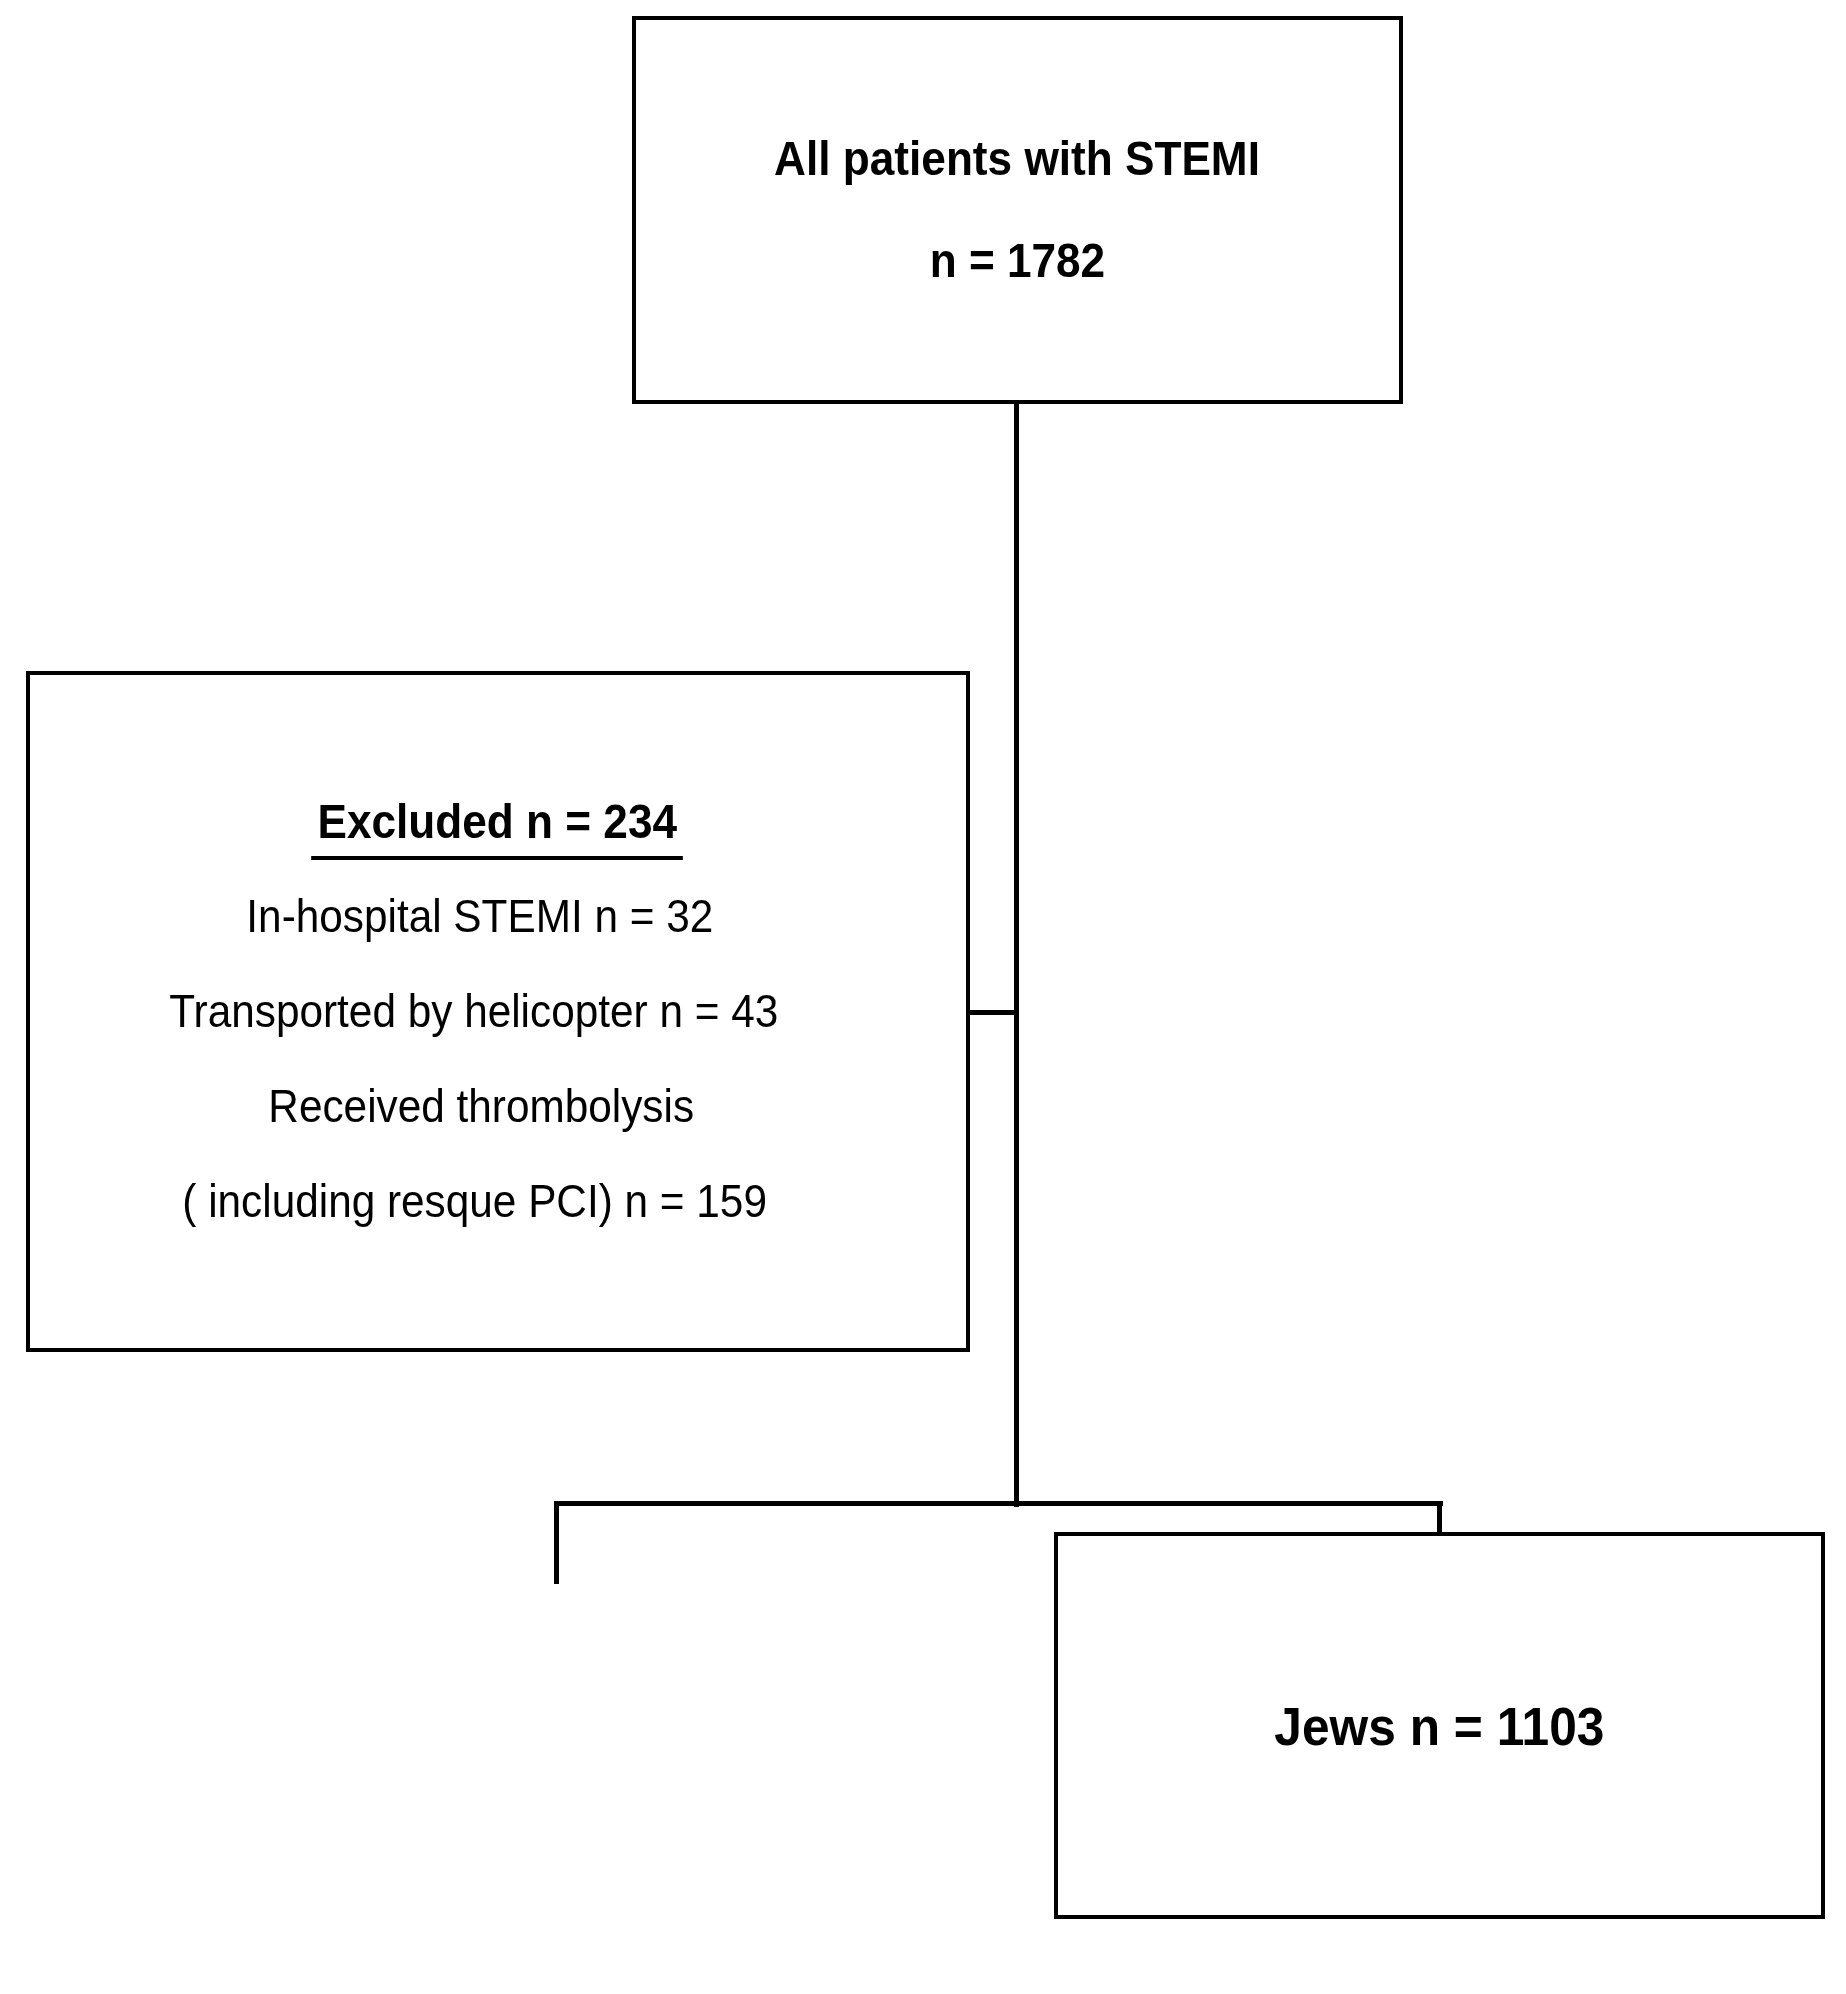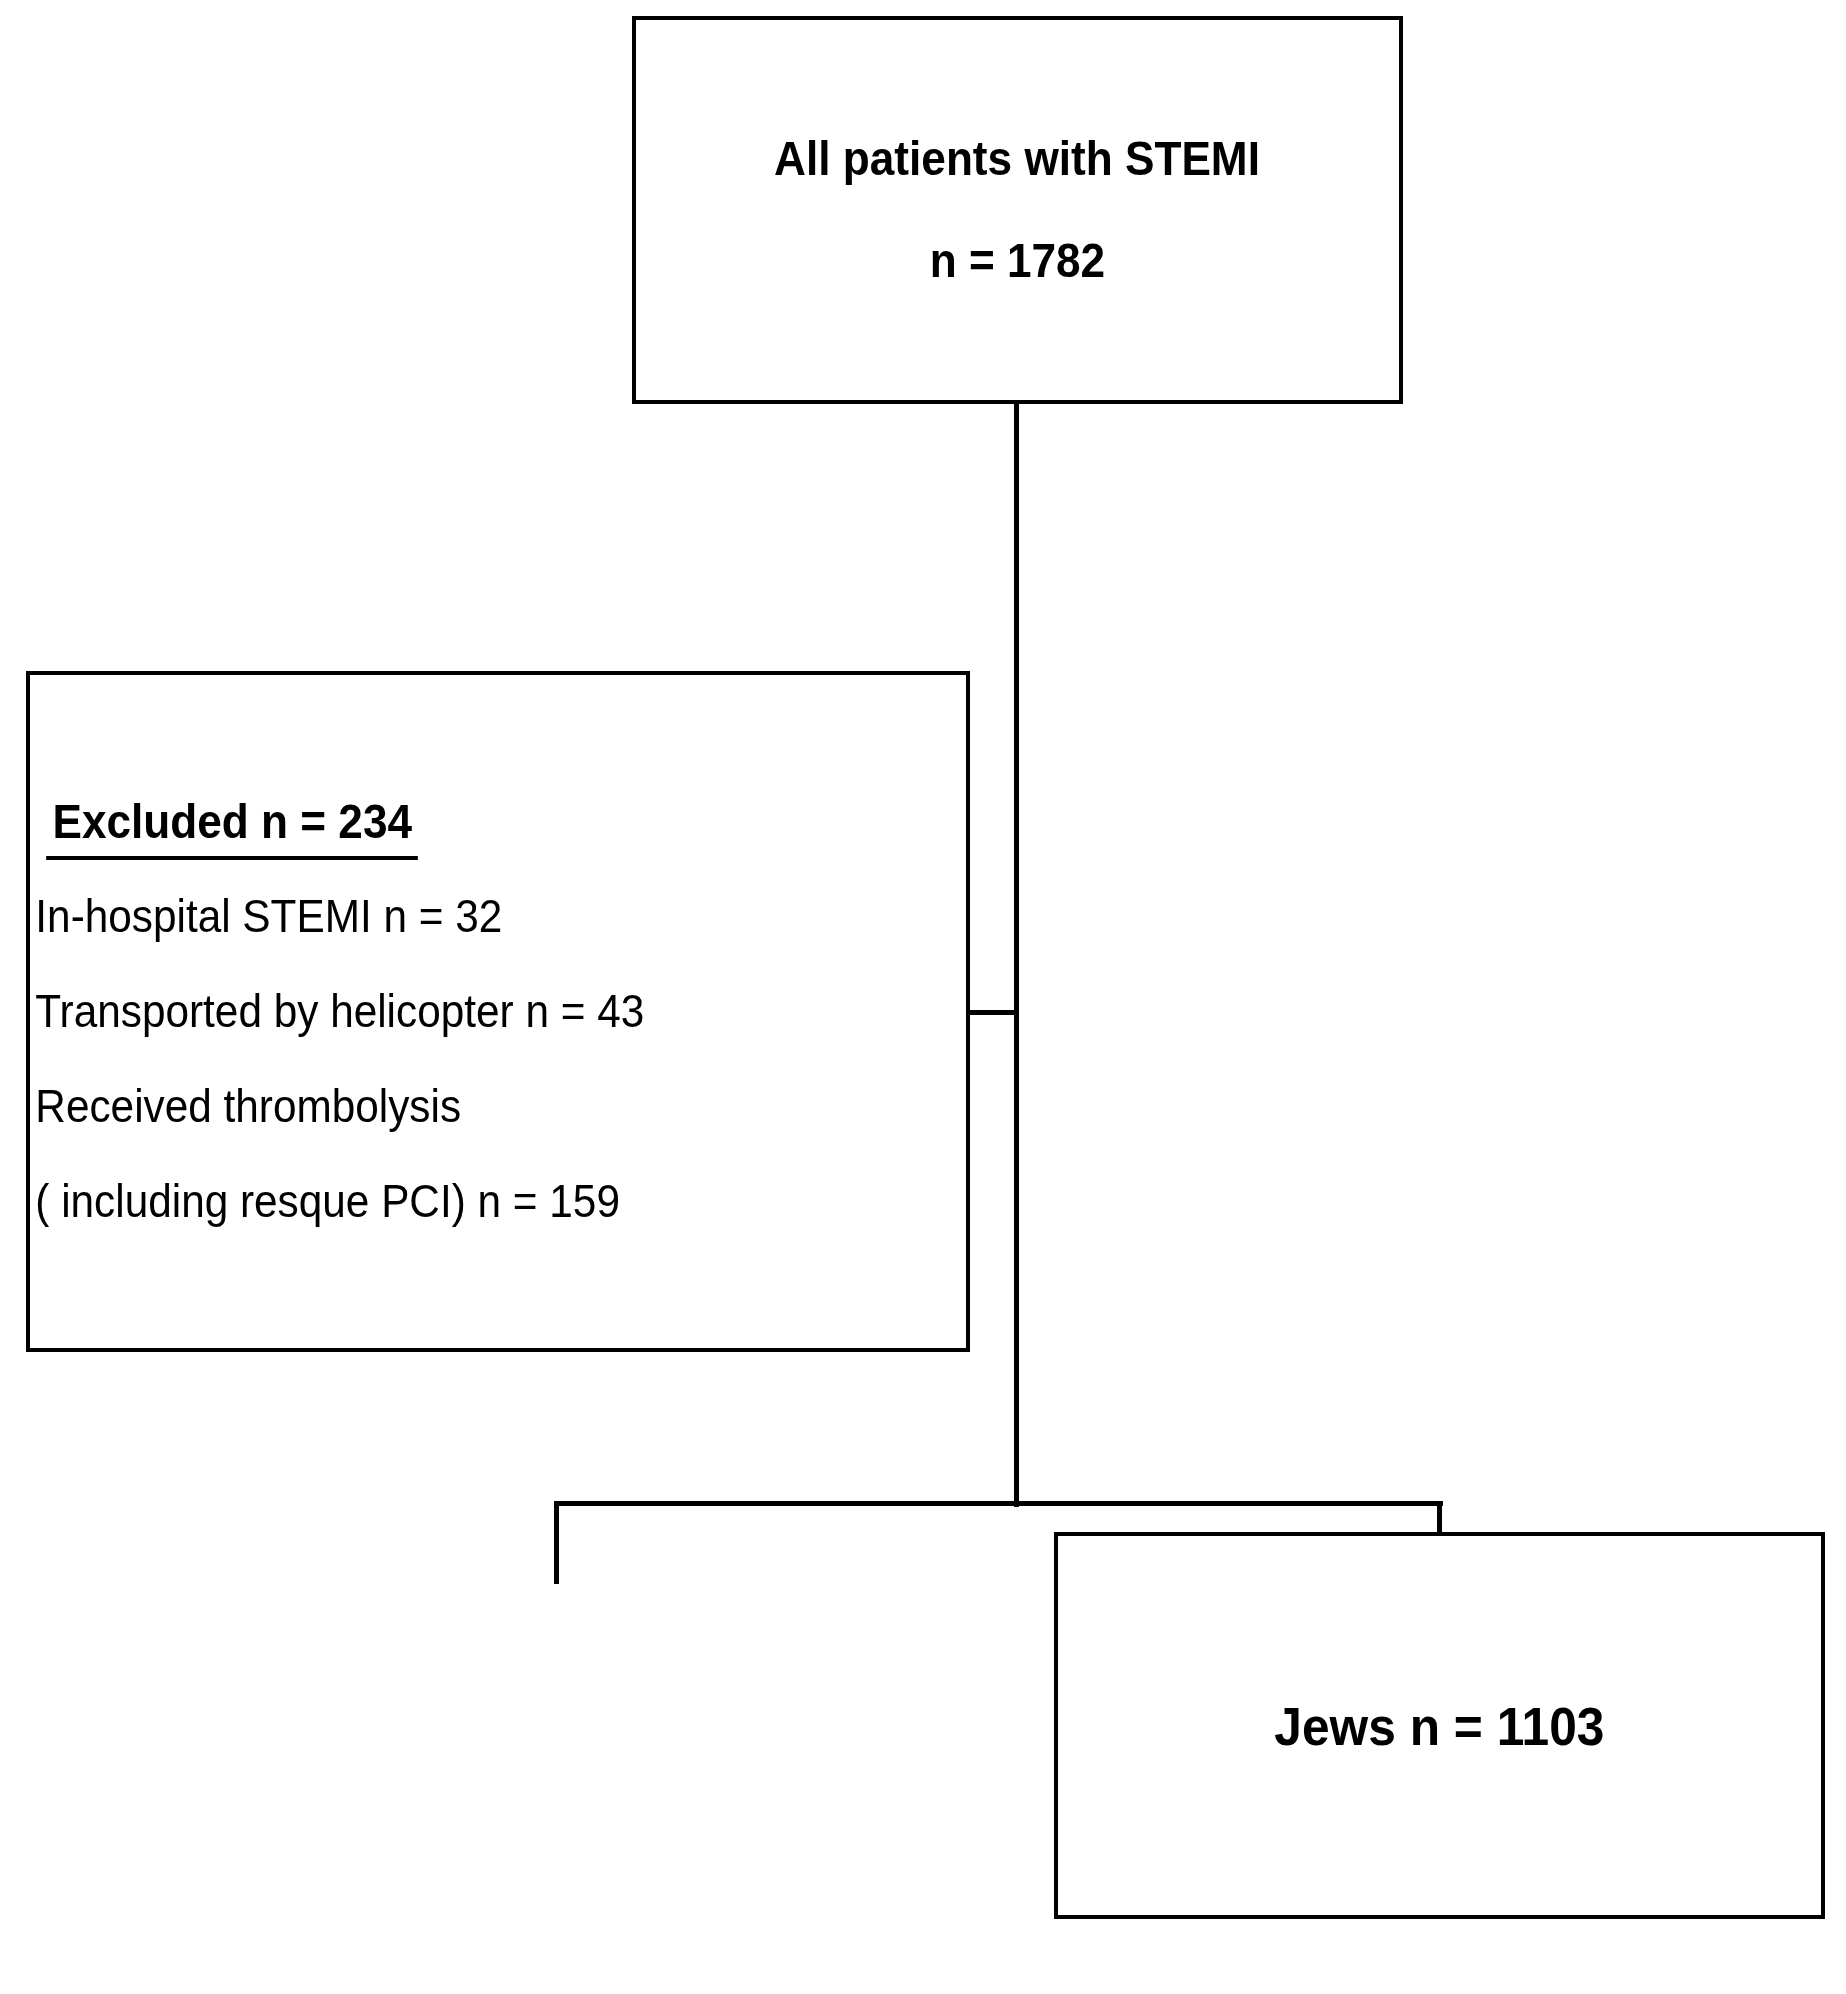--- a/index.html
+++ b/index.html
@@ -42,21 +42,21 @@
   }
   .node-top .txt {
     font-size: 48px;
     font-weight: bold;
     line-height: 102px;
   }
   
   .node-excluded {
     left: 25.6px; top: 671px;
     width: 944px; height: 681px;
-    align-items: flex-start;
+    align-items: center;
   }
   .excl-header {
     font-size: 48px;
     font-weight: bold;
     line-height: 95px;
     text-align: center;
     transform: scaleX(0.92);
     transform-origin: center center;
     white-space: nowrap;
   }

